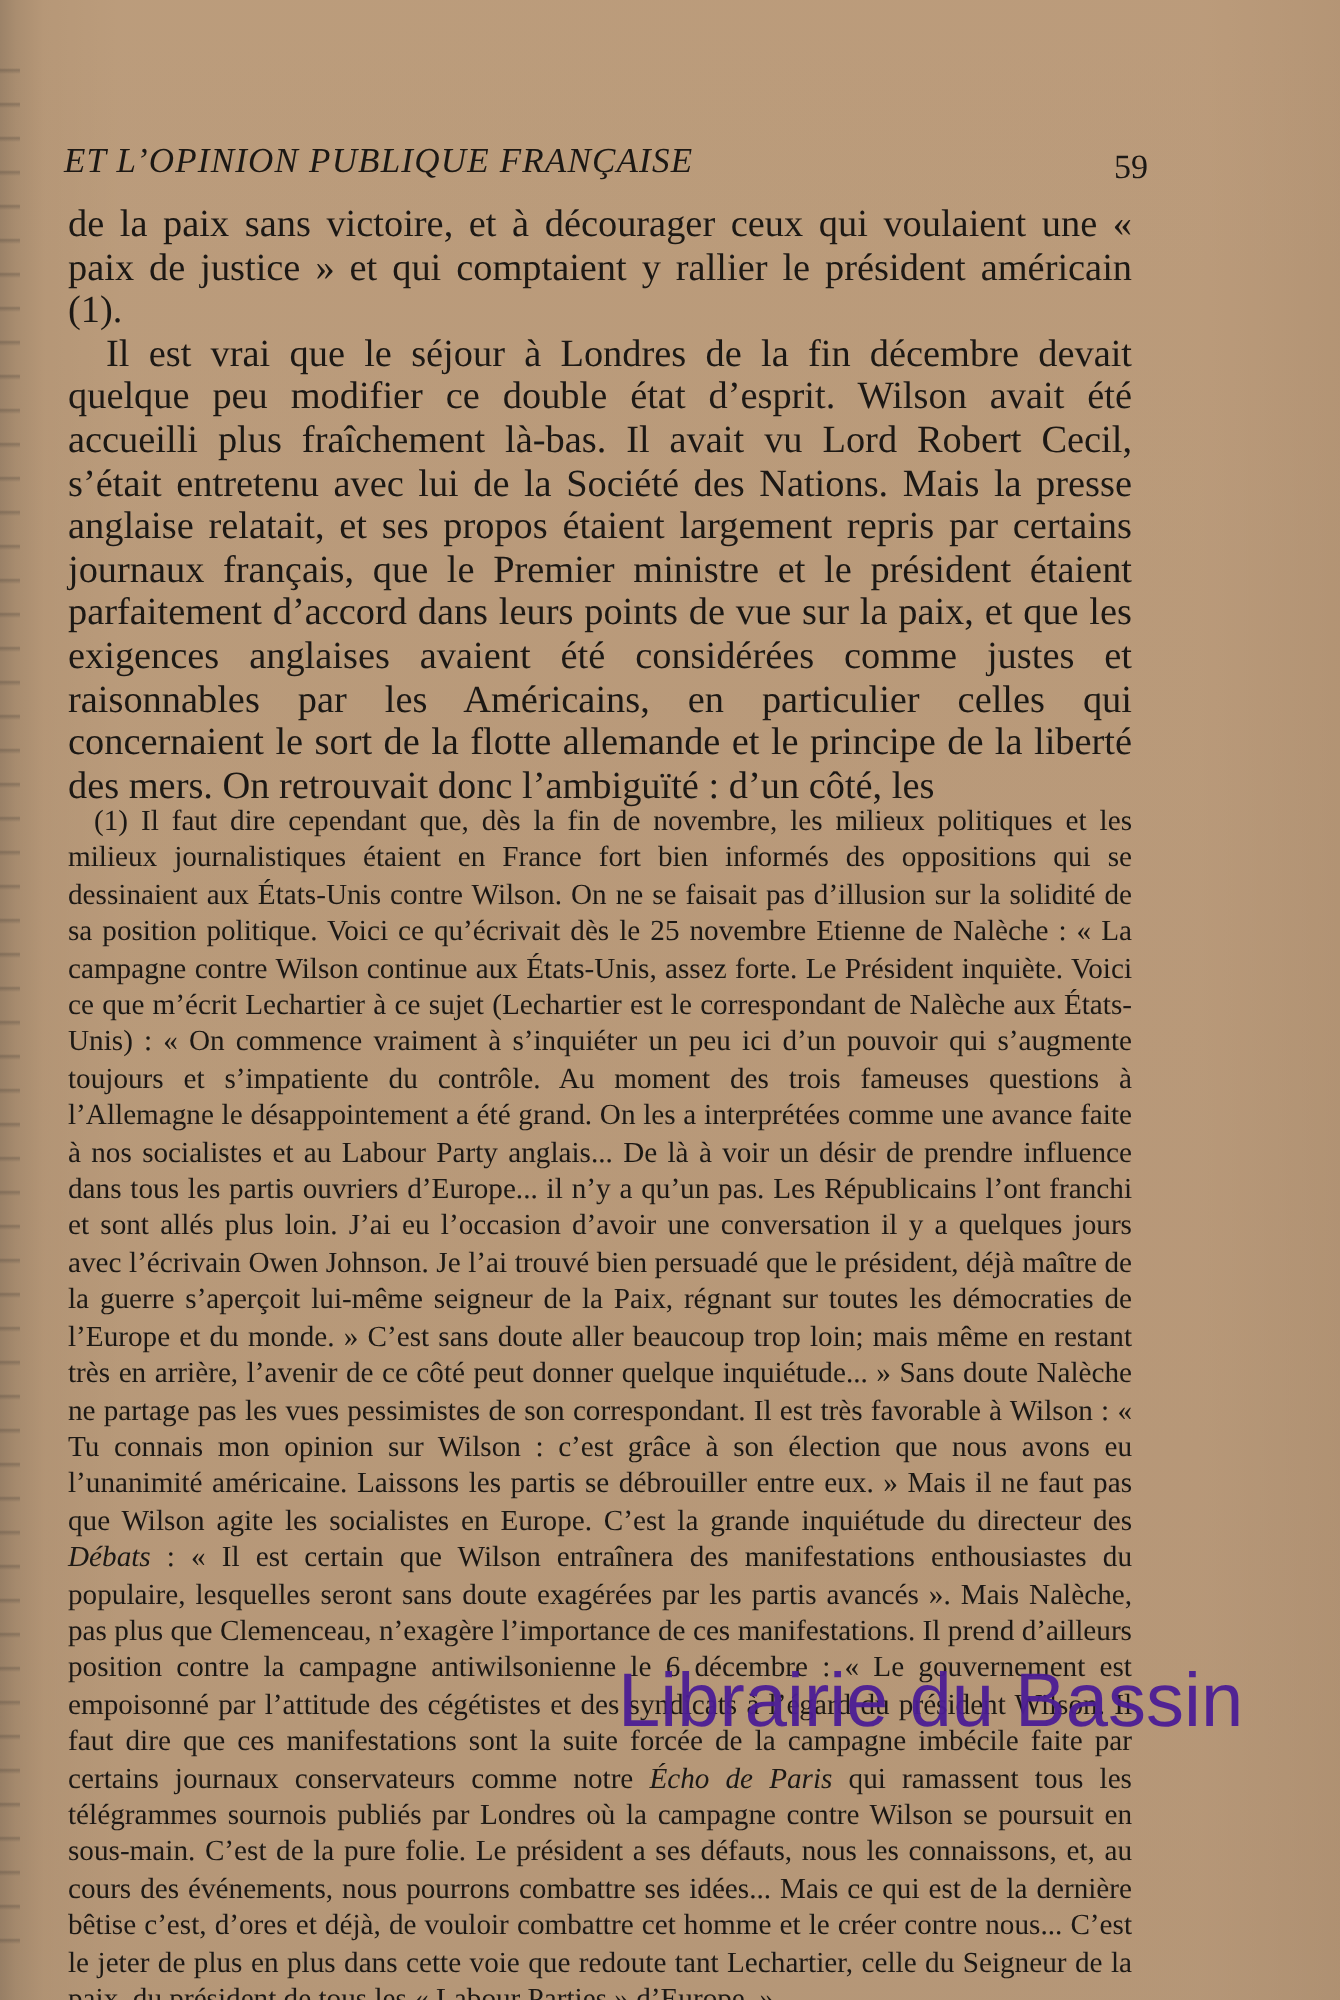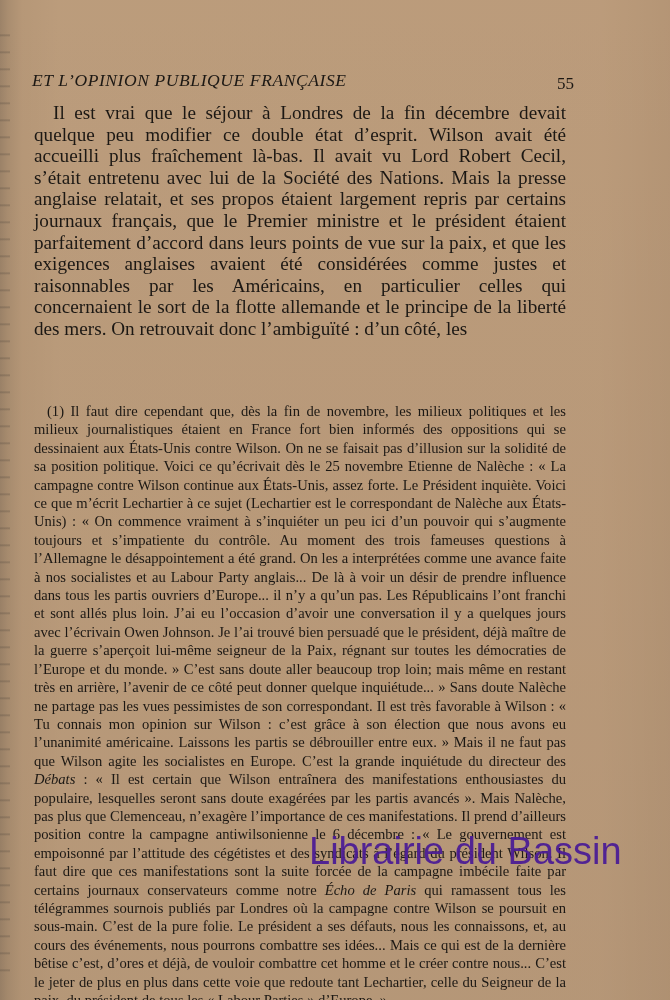--- a/index.html
+++ b/index.html
@@ -105,24 +105,25 @@
     }
   </style>
 </head>
 <body>
 
 <div class="spine-marks"></div>
 
 <div class="page">
   <div class="running-head">
     <span class="running-title">ET L’OPINION PUBLIQUE FRANÇAISE</span>
-    <span class="page-number">55</span>
+    <span class="page-number">59</span>
   </div>
 
   <div class="body-text">
+    <p>de la paix sans victoire, et à décourager ceux qui voulaient une « paix de justice » et qui comptaient y rallier le président américain (1).</p>
     <p class="indent">Il est vrai que le séjour à Londres de la fin décembre devait quelque peu modifier ce double état d’esprit. Wilson avait été accueilli plus fraîchement là-bas. Il avait vu Lord Robert Cecil, s’était entretenu avec lui de la Société des Nations. Mais la presse anglaise relatait, et ses propos étaient largement repris par certains journaux français, que le Premier ministre et le président étaient parfaitement d’accord dans leurs points de vue sur la paix, et que les exigences anglaises avaient été considérées comme justes et raisonnables par les Américains, en particulier celles qui concernaient le sort de la flotte allemande et le principe de la liberté des mers. On retrouvait donc l’ambiguïté : d’un côté, les</p>
   </div>
 
   <div class="footnotes">
     <p><span>(1) Il faut dire cependant que, dès la fin de novembre, les milieux politiques et les milieux journalistiques étaient en France fort bien informés des oppositions qui se dessinaient aux États-Unis contre Wilson. On ne se faisait pas d’illusion sur la solidité de sa position politique. Voici ce qu’écrivait dès le 25 novembre Etienne de Nalèche : « La campagne contre Wilson continue aux États-Unis, assez forte. Le Président inquiète. Voici ce que m’écrit Lechartier à ce sujet (Lechartier est le correspondant de Nalèche aux États-Unis) : « On commence vraiment à s’inquiéter un peu ici d’un pouvoir qui s’augmente toujours et s’impatiente du contrôle. Au moment des trois fameuses questions à l’Allemagne le désappointement a été grand. On les a interprétées comme une avance faite à nos socialistes et au Labour Party anglais... De là à voir un désir de prendre influence dans tous les partis ouvriers d’Europe... il n’y a qu’un pas. Les Républicains l’ont franchi et sont allés plus loin. J’ai eu l’occasion d’avoir une conversation il y a quelques jours avec l’écrivain Owen Johnson. Je l’ai trouvé bien persuadé que le président, déjà maître de la guerre s’aperçoit lui-même seigneur de la Paix, régnant sur toutes les démocraties de l’Europe et du monde. » C’est sans doute aller beaucoup trop loin; mais même en restant très en arrière, l’avenir de ce côté peut donner quelque inquiétude... » Sans doute Nalèche ne partage pas les vues pessimistes de son correspondant. Il est très favorable à Wilson : « Tu connais mon opinion sur Wilson : c’est grâce à son élection que nous avons eu l’unanimité américaine. Laissons les partis se débrouiller entre eux. » Mais il ne faut pas que Wilson agite les socialistes en Europe. C’est la grande inquiétude du directeur des </span><em>Débats</em><span> : « Il est certain que Wilson entraînera des manifestations enthousiastes du populaire, lesquelles seront sans doute exagérées par les partis avancés ». Mais Nalèche, pas plus que Clemenceau, n’exagère l’importance de ces manifestations. Il prend d’ailleurs position contre la campagne antiwilsonienne le 6 décembre : « Le gouvernement est empoisonné par l’attitude des cégétistes et des syndicats à l’égard du président Wilson. Il faut dire que ces manifestations sont la suite forcée de la campagne imbécile faite par certains journaux conservateurs comme notre </span><em>Écho de Paris</em><span> qui ramassent tous les télégrammes sournois publiés par Londres où la campagne contre Wilson se poursuit en sous-main. C’est de la pure folie. Le président a ses défauts, nous les connaissons, et, au cours des événements, nous pourrons combattre ses idées... Mais ce qui est de la dernière bêtise c’est, d’ores et déjà, de vouloir combattre cet homme et le créer contre nous... C’est le jeter de plus en plus dans cette voie que redoute tant Lechartier, celle du Seigneur de la paix, du président de tous les « Labour Parties » d’Europe. »</span></p>
   </div>
 </div>
 
 <div class="watermark">Librairie du Bassin</div>
 

